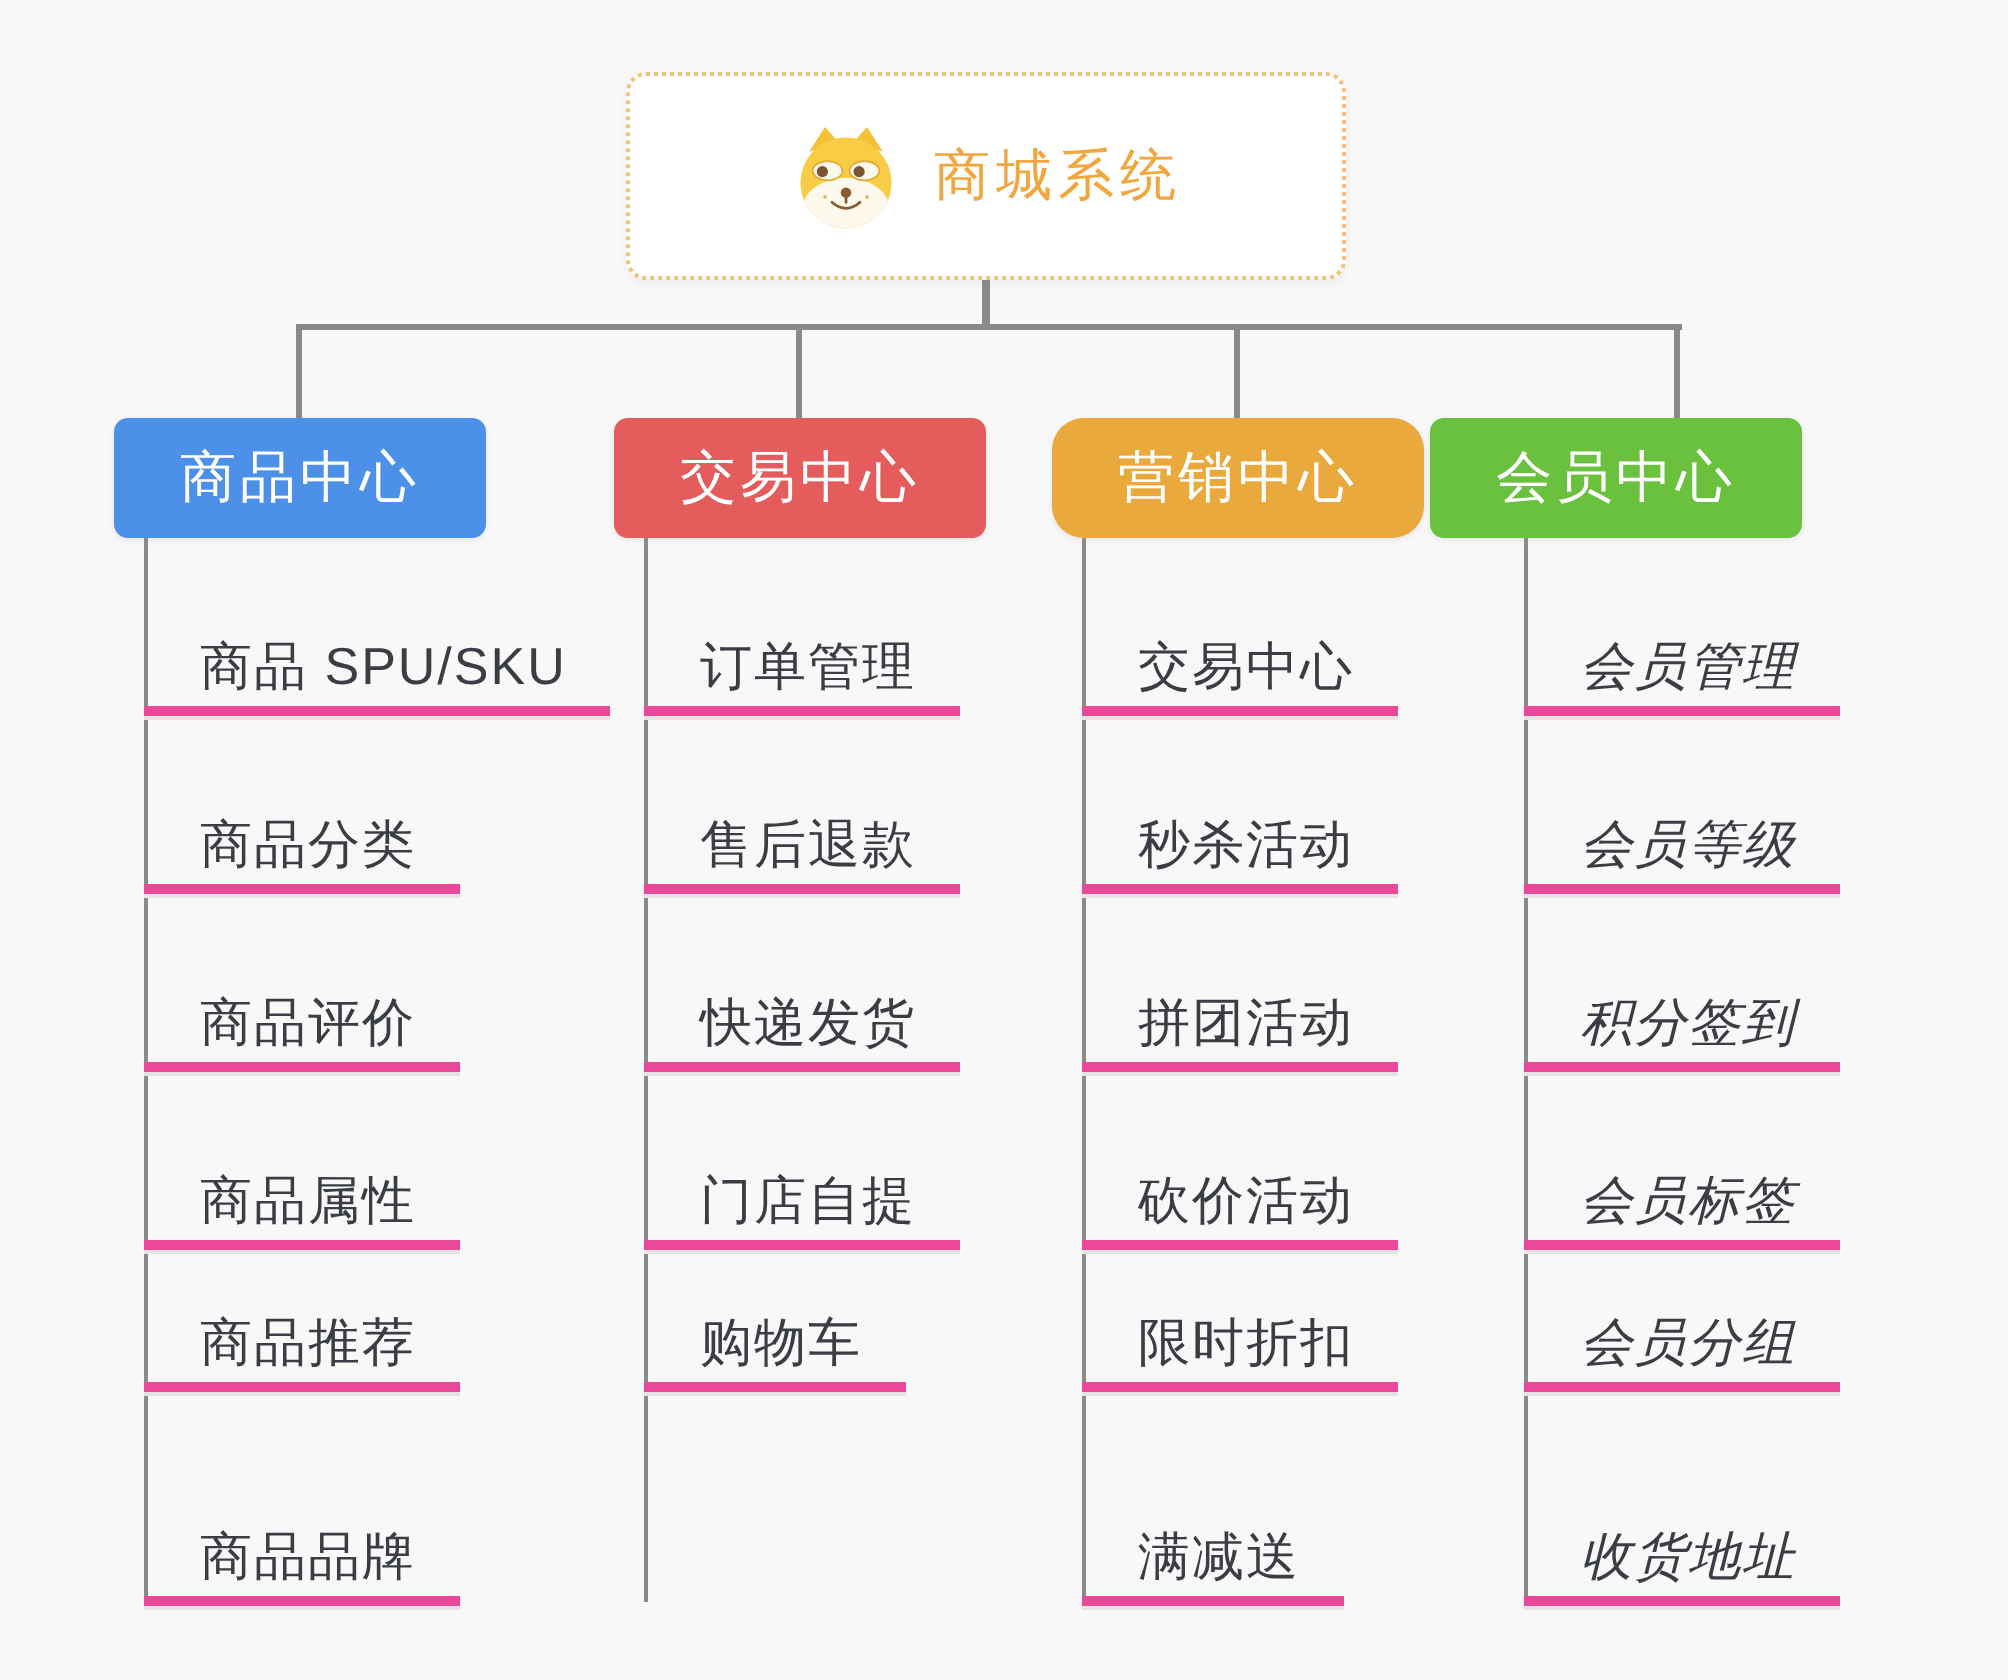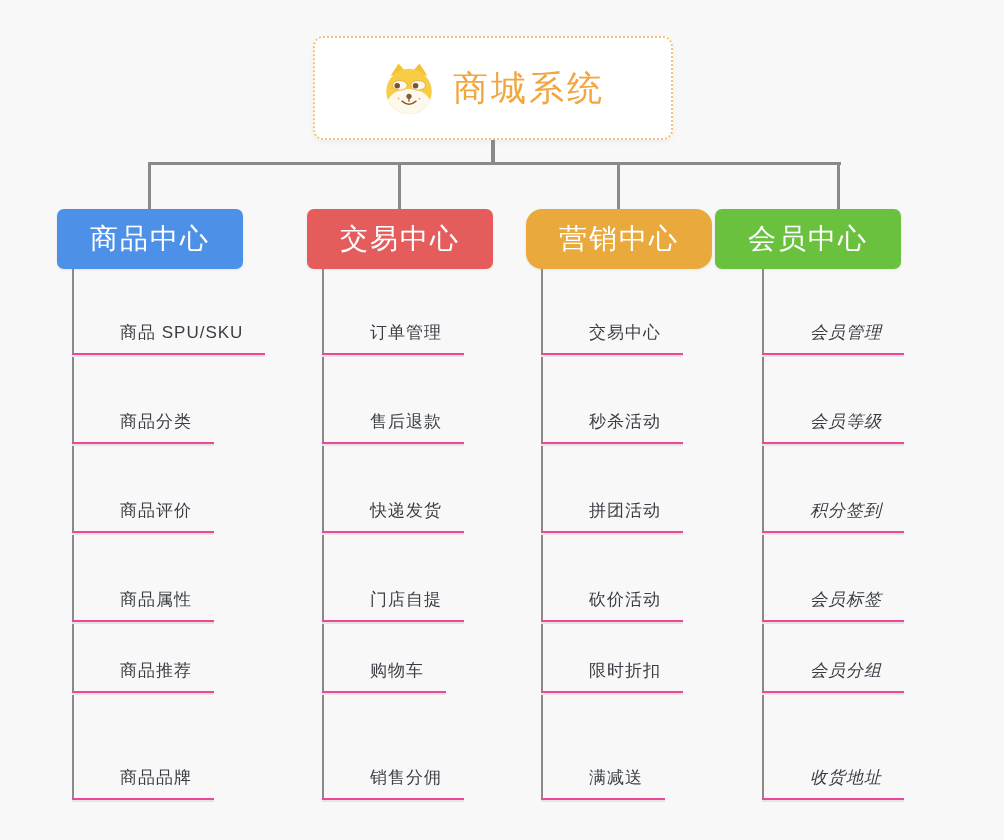--- a/index.html
+++ b/index.html
@@ -15,21 +15,21 @@
   .root-node{
     position:absolute;left:313px;top:36px;width:360px;height:104px;
     background:#ffffff;
     border:2px dotted #f3c37a;
     border-radius:10px;
     box-shadow:0 2px 5px rgba(0,0,0,.05);
     display:flex;align-items:center;justify-content:center;gap:16px;
     box-sizing:border-box;
   }
   .root-label{
-    font-size:35px;letter-spacing:3px;color:#f2a640;font-weight:400;
+    font-size:28px;letter-spacing:3px;color:#f2a640;font-weight:400;
   }
   .root-icon{width:56px;height:56px;flex:0 0 auto;}
 
   
   .connector{position:absolute;background:#8a8a8a;}
   .stem {left:491px;top:140px;width:4px;height:23px;}
   .hline{left:148px;top:162px;width:693px;height:3px;}
   .drop {top:162px;width:3px;height:47px;}
   .drop-0{left:148px;} .drop-1{left:398px;} .drop-2{left:617px;} .drop-3{left:837px;}
 
@@ -43,23 +43,23 @@
   }
   .h0{left:57px;} .h1{left:307px;} .h2{left:526px;border-radius:16px;} .h3{left:715px;}
 
   
   .trunk{position:absolute;top:269px;width:2px;height:532px;background:#8a8a8a;}
   .c0{left:72px;} .c1{left:322px;} .c2{left:541px;} .c3{left:762px;font-style:italic;}
 
   
   .leaf{
     position:absolute;height:40px;line-height:40px;
-    padding:0 22px 0 48px;
-    font-size:17px;color:#3a3e44;letter-spacing:1px;
-    border-bottom:2px solid #ec4899;
+    padding:0 22px 0 28px;
+    font-size:26px;color:#3a3e44;letter-spacing:1px;
+    border-bottom:5px solid #ec4899;
     box-shadow:0 2px 0 #e4e4e4;
     white-space:nowrap;
   }
   .r0{top:313px;} .r1{top:402px;} .r2{top:491px;} .r3{top:580px;} .r4{top:651px;text-align:right;} .r5{top:758px;}
 </style>
 </head>
 <body>
 
 <div class="stage">
 
@@ -114,21 +114,20 @@
   <div class="leaf c0 r2">商品评价</div>
   <div class="leaf c0 r3">商品属性</div>
   <div class="leaf c0 r4">商品推荐</div>
   <div class="leaf c0 r5">商品品牌</div>
 
   <div class="leaf c1 r0">订单管理</div>
   <div class="leaf c1 r1">售后退款</div>
   <div class="leaf c1 r2">快递发货</div>
   <div class="leaf c1 r3">门店自提</div>
   <div class="leaf c1 r4">购物车</div>
-  <div class="leaf c1 r5">销售分佣</div>
 
   <div class="leaf c2 r0">交易中心</div>
   <div class="leaf c2 r1">秒杀活动</div>
   <div class="leaf c2 r2">拼团活动</div>
   <div class="leaf c2 r3">砍价活动</div>
   <div class="leaf c2 r4">限时折扣</div>
   <div class="leaf c2 r5">满减送</div>
 
   <div class="leaf c3 r0">会员管理</div>
   <div class="leaf c3 r1">会员等级</div>

